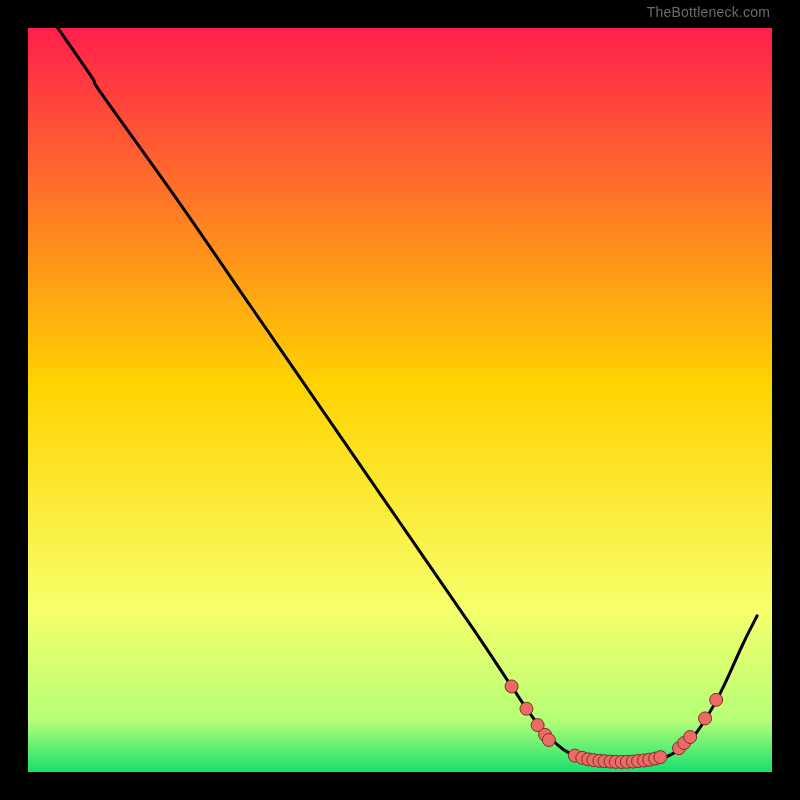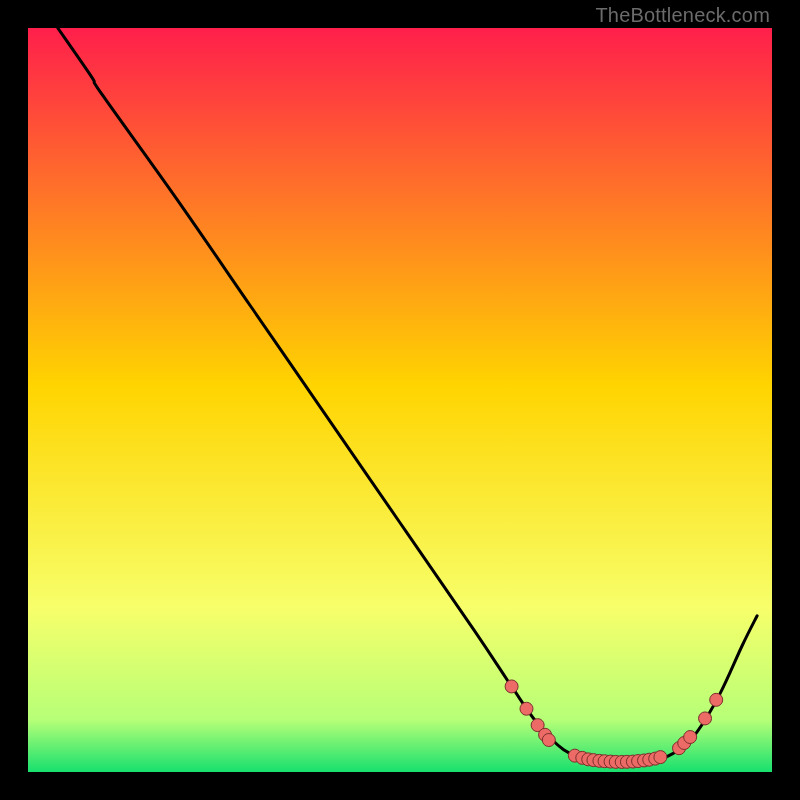--- a/index.html
+++ b/index.html
@@ -24,21 +24,21 @@
     left: 0;
     top: 0;
     width: 744px;
     height: 744px;
   }
   .watermark {
     position: absolute;
     top: 4px;
     right: 30px;
     color: #6b6b6b;
-    font-size: 20px;
+    font-size: 14px;
     letter-spacing: 0.2px;
   }
   svg {
     display: block;
   }
 </style>
 </head>
 <body>
 
 <div class="watermark">TheBottleneck.com</div>

